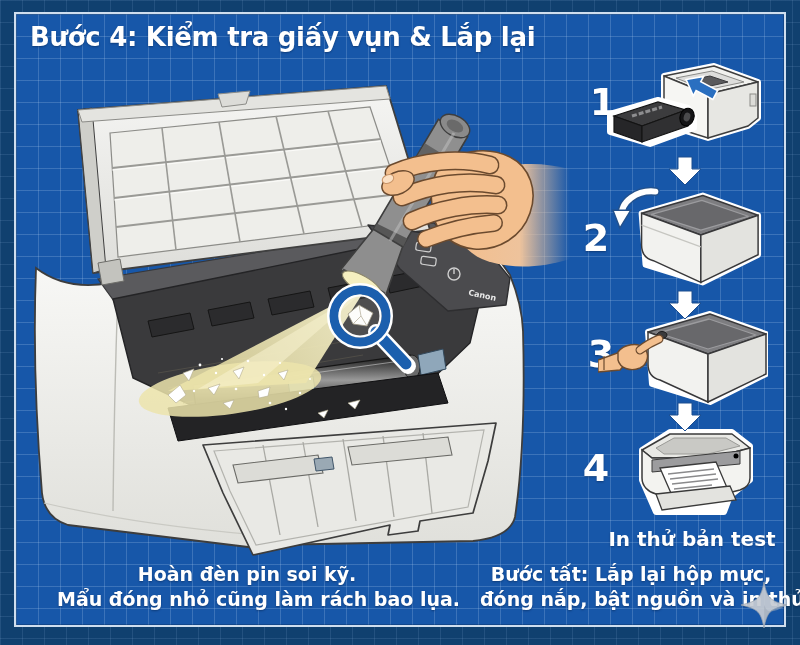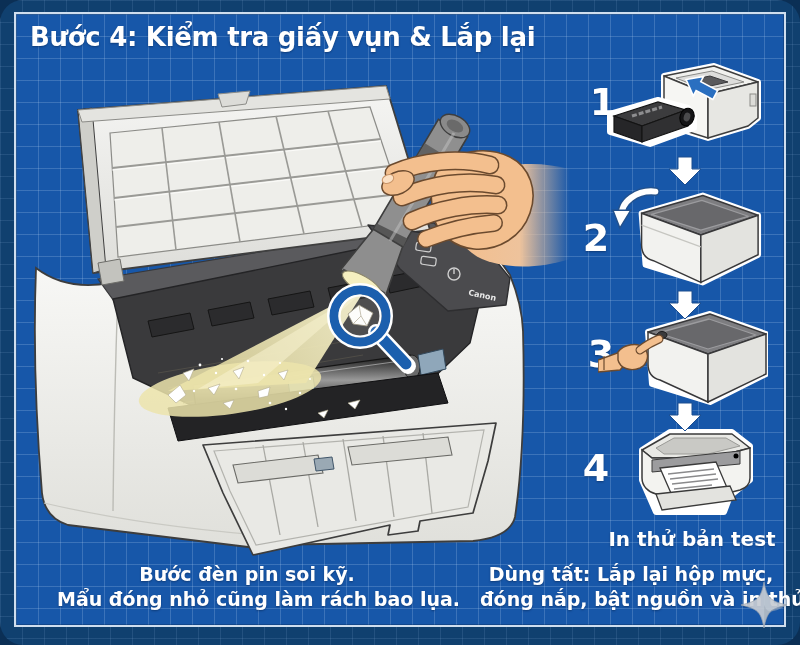--- a/index.html
+++ b/index.html
@@ -4,21 +4,20 @@
 <style>
   html,body{margin:0;padding:0;background:#0b2f55;}
   .canvas{
     position:relative;width:800px;height:645px;overflow:hidden;
     font-family:"DejaVu Sans","Liberation Sans",sans-serif;
     background-color:#10406f;
     background-image:
       linear-gradient(rgba(150,185,230,.14) 1px, transparent 1px),
       linear-gradient(90deg, rgba(150,185,230,.14) 1px, transparent 1px);
     background-size:22px 22px;
-    border-radius:23px;
   }
   .frame{
     position:absolute;left:14px;top:12px;right:14px;bottom:18px;
     border:2px solid #cfdeef;
     background-color:#1757a9;
     background-image:
       linear-gradient(rgba(190,215,245,.22) 1px, transparent 1px),
       linear-gradient(90deg, rgba(190,215,245,.22) 1px, transparent 1px);
     background-size:22px 22px;
     box-shadow: inset 0 0 0 1px rgba(10,40,80,.35);
@@ -326,25 +325,25 @@
   <svg class="darr a2" viewBox="0 0 34 30">
     <polygon points="10,1 24,1 24,13 33,13 17,29 1,13 10,13" fill="#ffffff" stroke="#1d4e8f" stroke-width="1"></polygon>
   </svg>
   <svg class="darr a3" viewBox="0 0 34 30">
     <polygon points="10,1 24,1 24,13 33,13 17,29 1,13 10,13" fill="#ffffff" stroke="#1d4e8f" stroke-width="1"></polygon>
   </svg>
 
   <div class="cap4">In thử bản test</div>
 
   <div class="caption cap-left">
-    <div>Bước đèn pin soi kỹ.</div>
+    <div>Hoàn đèn pin soi kỹ.</div>
     <div>Mẩu đóng nhỏ cũng làm rách bao lụa.</div>
   </div>
   <div class="caption cap-right">
-    <div>Dùng tất: Lắp lại hộp mực,</div>
+    <div>Bước tất: Lắp lại hộp mực,</div>
     <div>đóng nắp, bật nguồn và in thử.</div>
   </div>
 
   <svg class="watermark" viewBox="0 0 58 58">
     <path d="M29 4 C32 20 35 23 52 27 C35 31 32 34 29 50 C26 34 23 31 6 27 C23 23 26 20 29 4 Z" fill="#c7ccd3" stroke="#9aa2ac" stroke-width=".8"></path>
     <path d="M29 27 C32 34 35 37 52 27 C35 31 32 34 29 50 Z" fill="#aab1ba" opacity=".55"></path>
   </svg>
 </div>
 
 </body></html>

